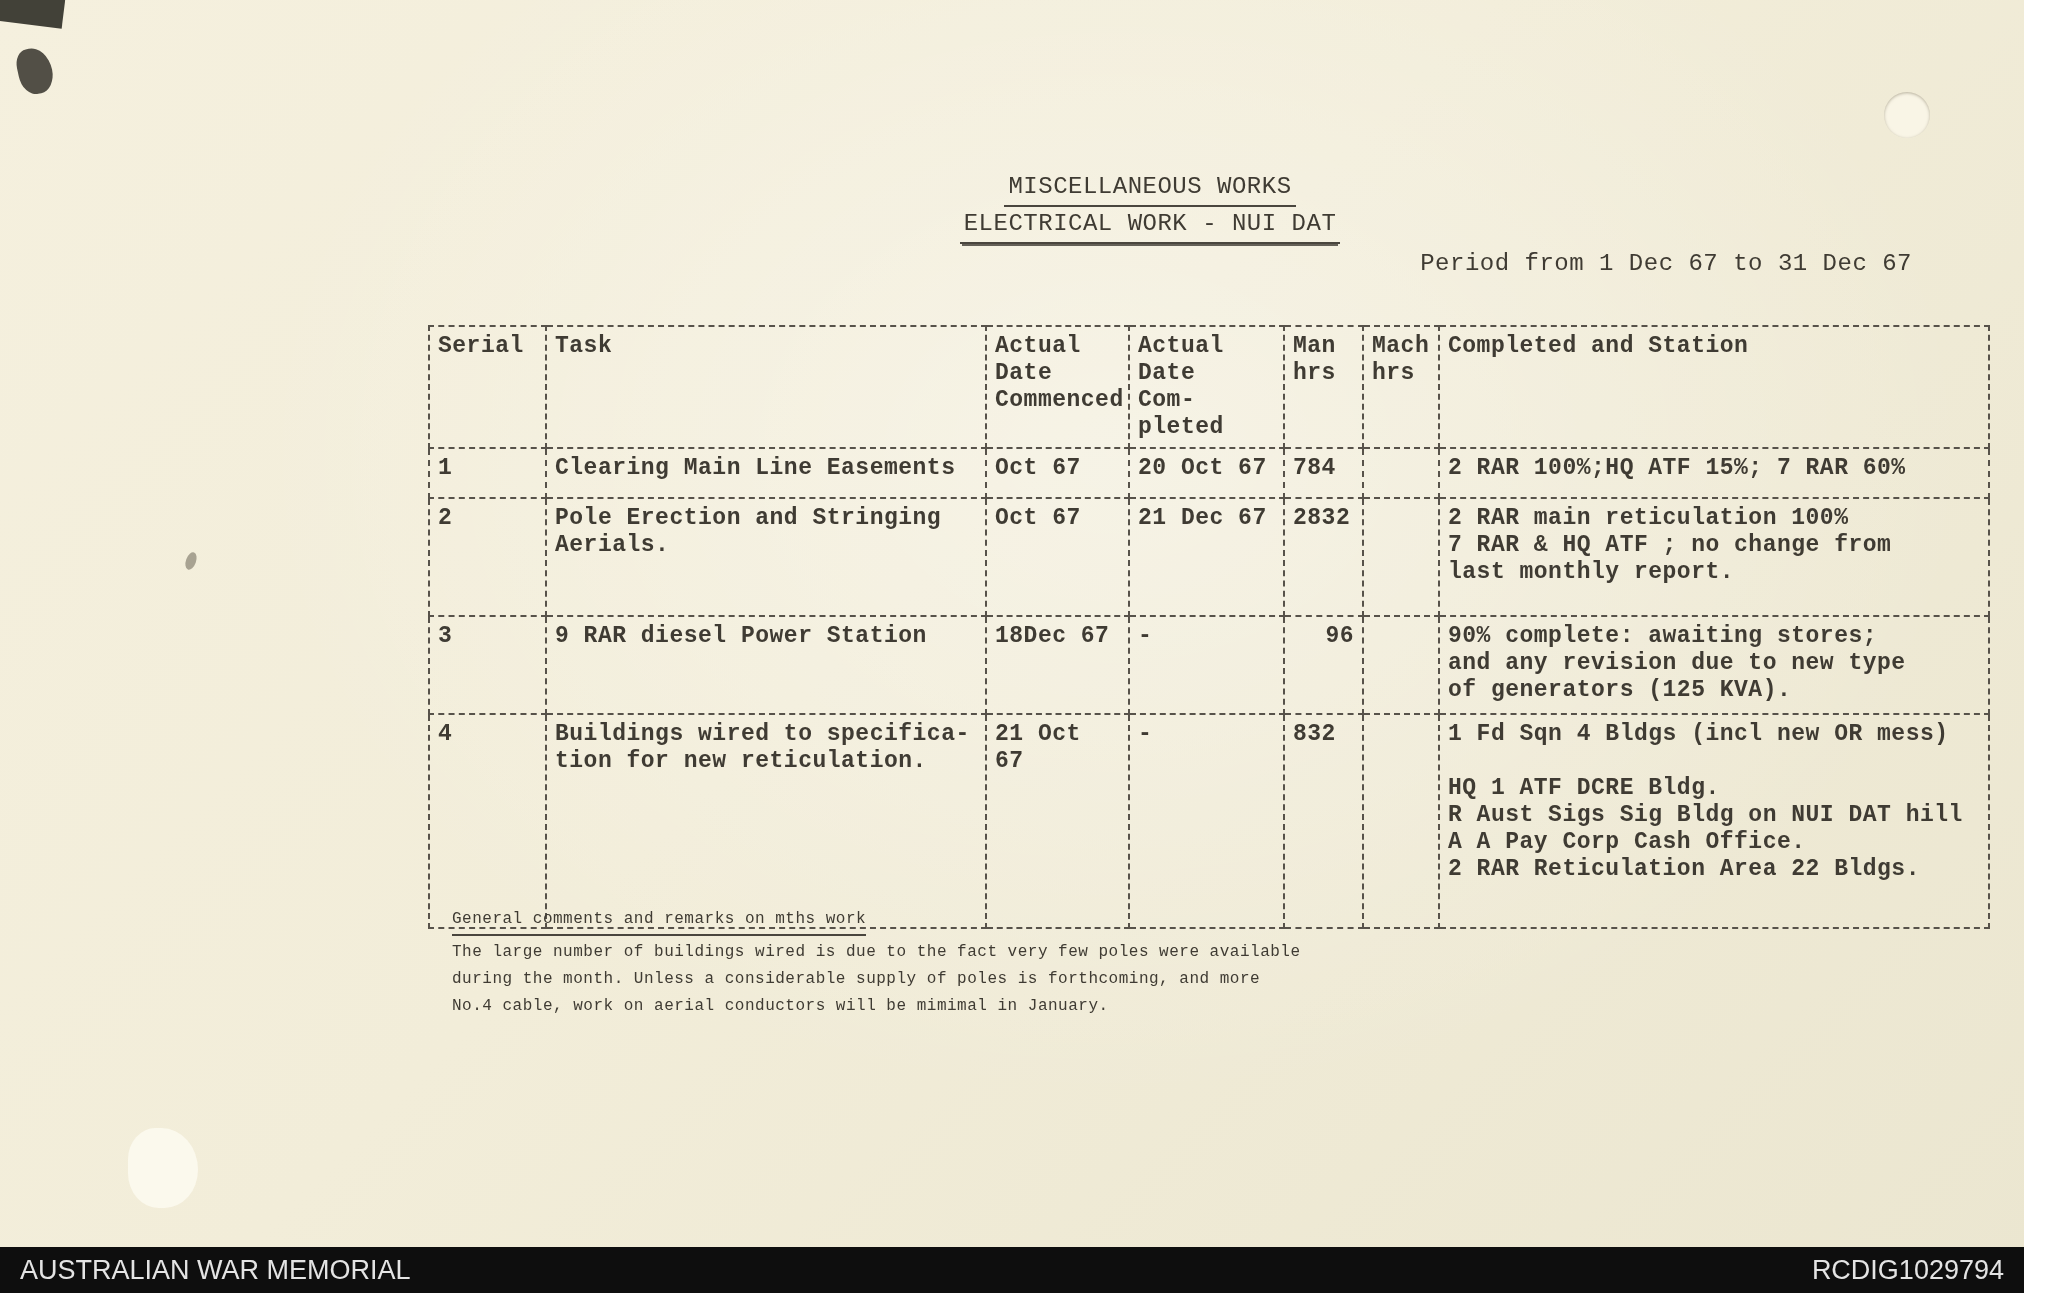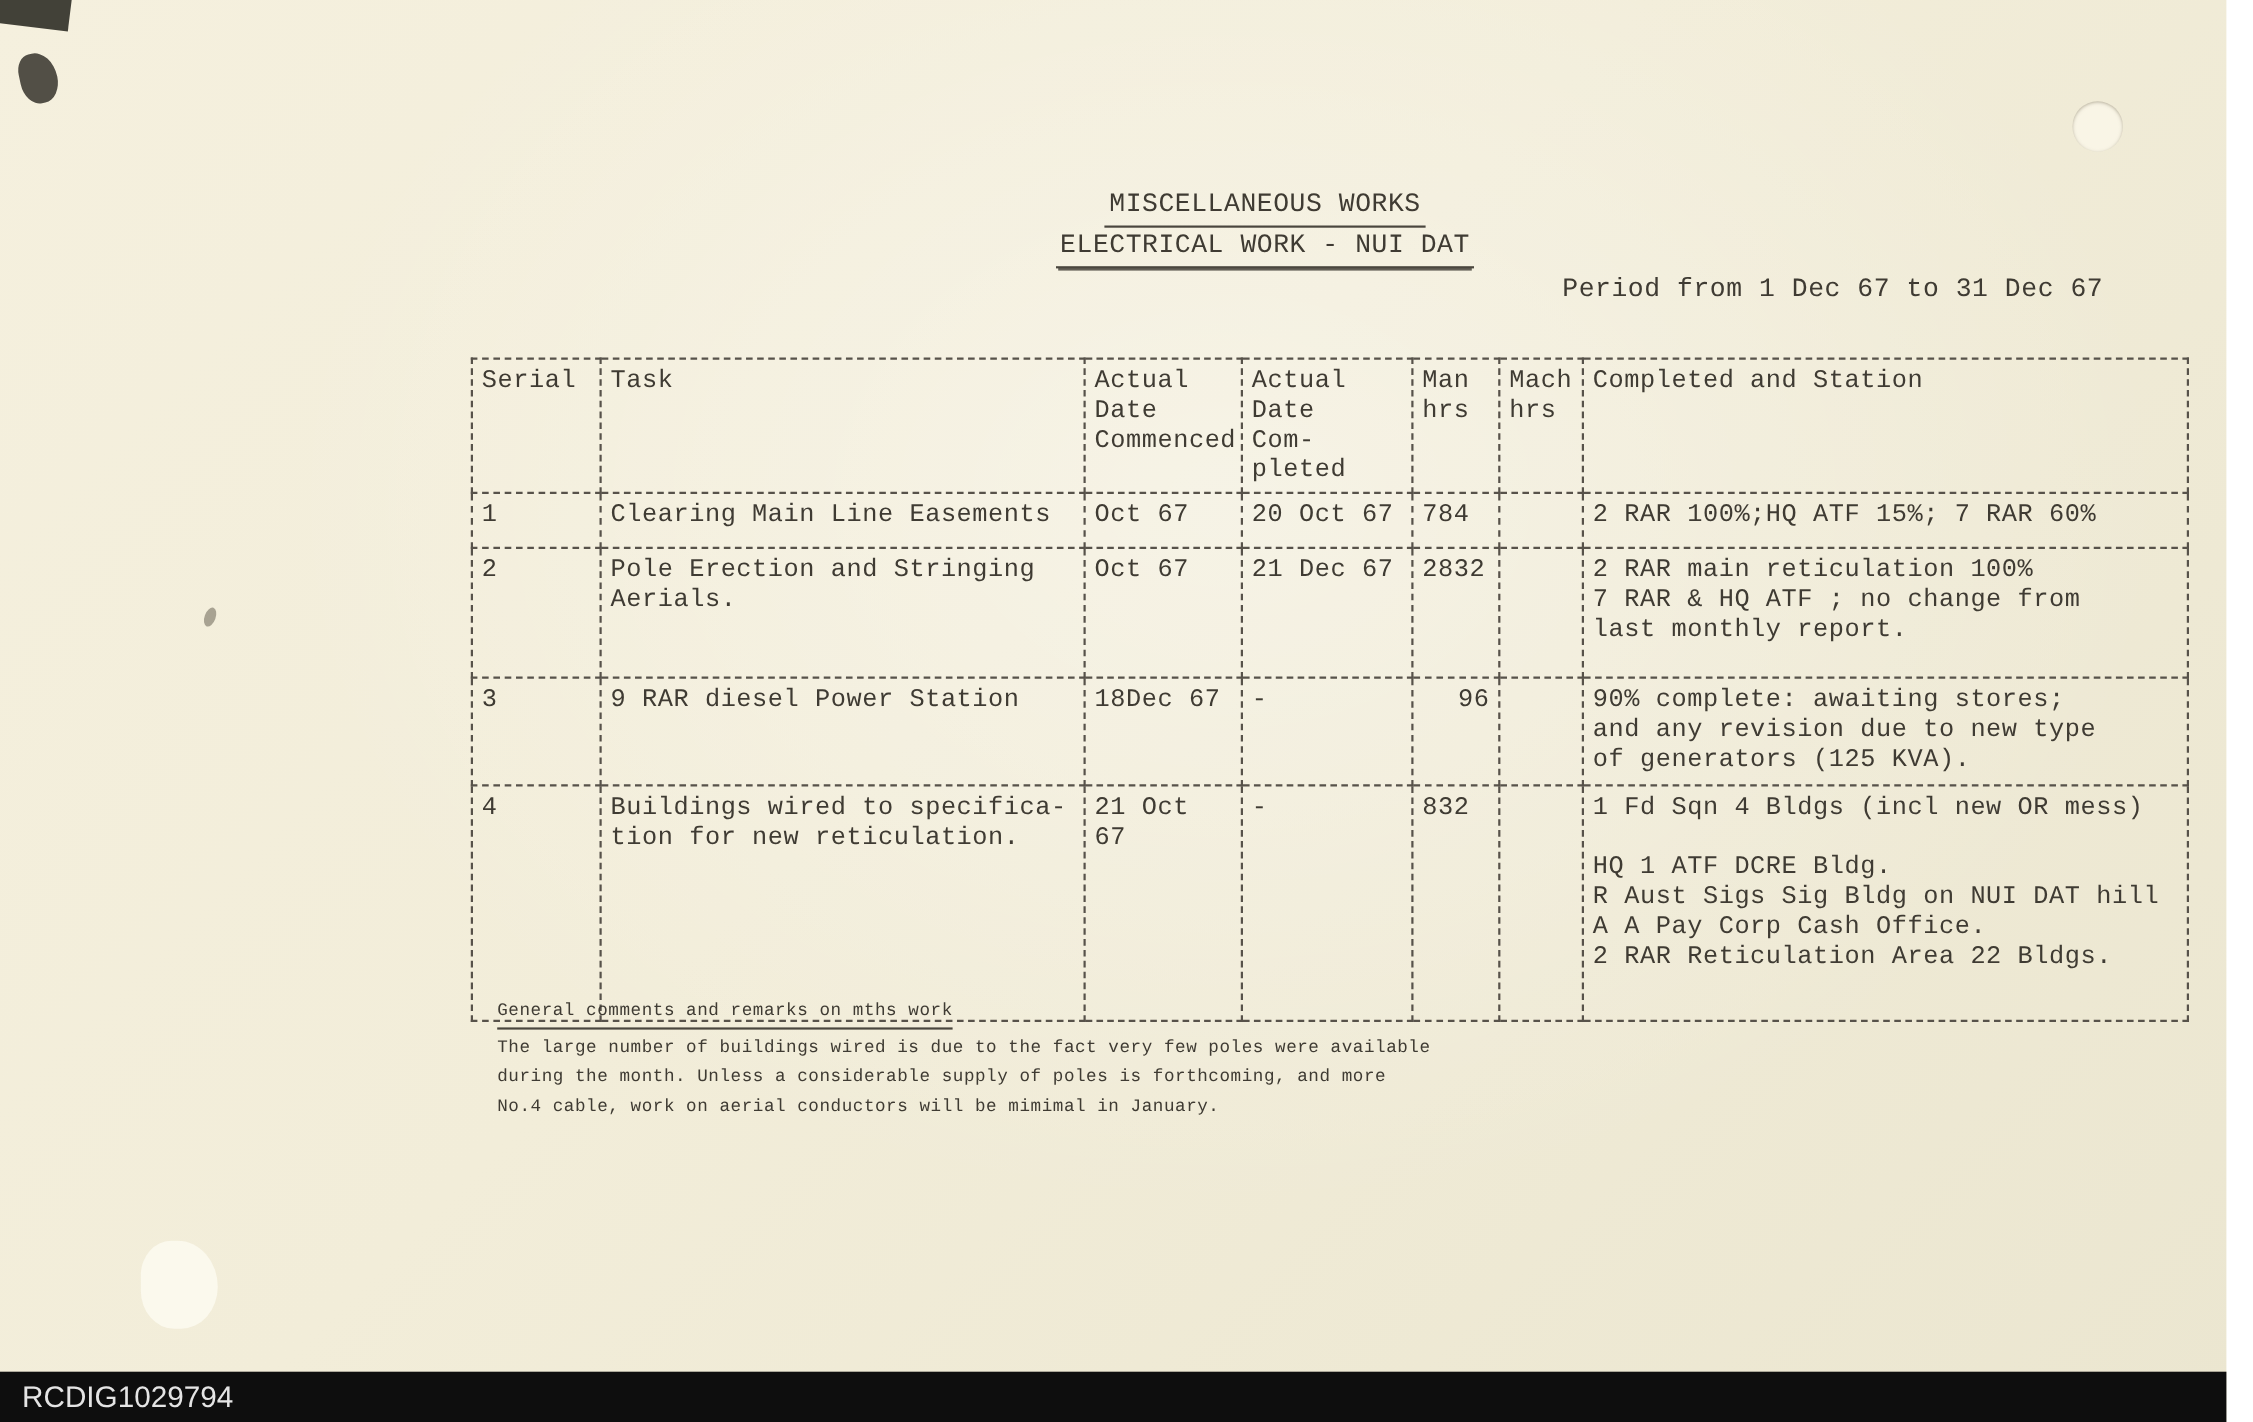--- a/index.html
+++ b/index.html
@@ -62,21 +62,21 @@
   .works-table-wrap { position: absolute; left: 428px; top: 325px; }
   table.works {
     border-collapse: collapse; table-layout: fixed;
     width: 1560px; font-size: 23px; line-height: 27px;
   }
   table.works td, table.works th {
     border: 2px dashed #57524a;
     vertical-align: top;
     padding: 6px 8px;
     white-space: pre-line;
-    font-weight: normal;
+    font-weight: bold;
     text-align: left;
     overflow: hidden;
   }
   th.hc { text-align: center; vertical-align: top; padding-top: 10px; }
   td.c-serial { text-align: center; }
   td.c-date { text-align: center; }
   td.c-man { text-align: center; }
   td.c-task { padding-left: 14px; }
   td.c-remarks { padding-left: 12px; }
   
@@ -198,16 +198,17 @@
   </div>
 
   <div class="comments-block tw">
     <div><span class="comments-heading">General comments and remarks on mths work</span></div>
     <div class="comments-body">The large number of buildings wired is due to the fact very few poles were available
 during the month.  Unless a considerable supply of poles is forthcoming, and more
 No.4 cable, work on aerial conductors will be mimimal in January.</div>
   </div>
 
   <div class="footer-bar">
+    <span>AUSTRALIAN WAR MEMORIAL</span>
     <span>RCDIG1029794</span>
   </div>
 
 </div>
 
 </body></html>

